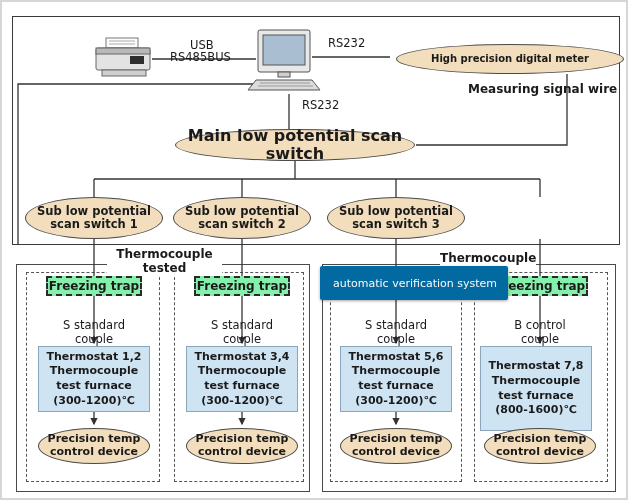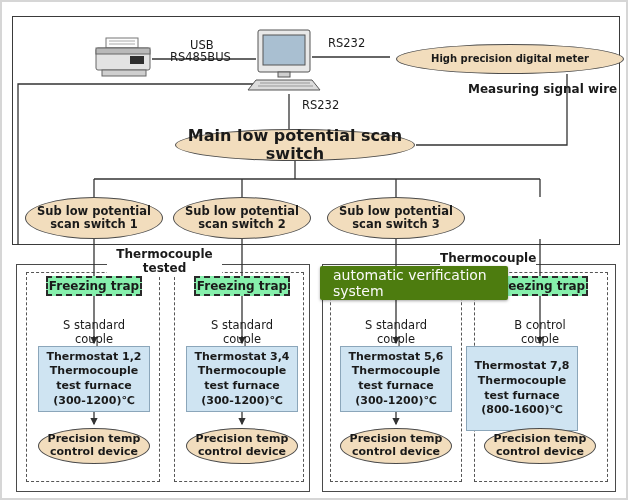--- a/index.html
+++ b/index.html
@@ -27,22 +27,22 @@
   }
   .thermostat{
     background:#cfe4f2;border:1px solid #8ba6ba;
     display:flex;flex-direction:column;align-items:center;justify-content:center;
     text-align:center;font-weight:bold;font-size:11px;line-height:1.32;
   }
   .couple{
     text-align:center;font-size:11.5px;line-height:1.25;font-weight:normal;
   }
   .tooltip{
-    background:#4d7c0f;color:#fafafa;border-radius:2px;
-    display:flex;align-items:center;font-size:14px;font-weight:normal;
+    background:#0369a1;color:#fafafa;border-radius:2px;
+    display:flex;align-items:center;font-size:11px;font-weight:normal;
     padding-left:13px;box-shadow:0 1px 3px rgba(0,0,0,.35);
     z-index:30;
   }
   svg.wires{position:absolute;left:0;top:0;pointer-events:none;}
   .bold{font-weight:bold;}
   .small{font-size:11.5px;}
   .center{text-align:center;}
 </style>
 </head>
 <body>
@@ -205,21 +205,21 @@
     <div>control device</div>
   </div>
 
   <div class="abs freezing" style="left:490px;top:274px;width:96px;height:20px;">
     <span>Freezing trap</span>
   </div>
   <div class="abs couple" style="left:483px;top:316px;width:110px;">
     <div>B control</div>
     <div>couple</div>
   </div>
-  <div class="abs thermostat" style="left:464px;top:344px;width:112px;height:85px;">
+  <div class="abs thermostat" style="left:478px;top:344px;width:112px;height:85px;">
     <div>Thermostat 7,8</div>
     <div>Thermocouple</div>
     <div>test furnace</div>
     <div>(800-1600)℃</div>
   </div>
   <div class="abs ellipse" style="left:482px;top:426px;width:112px;height:36px;font-size:11px;">
     <div>Precision temp</div>
     <div>control device</div>
   </div>
 

